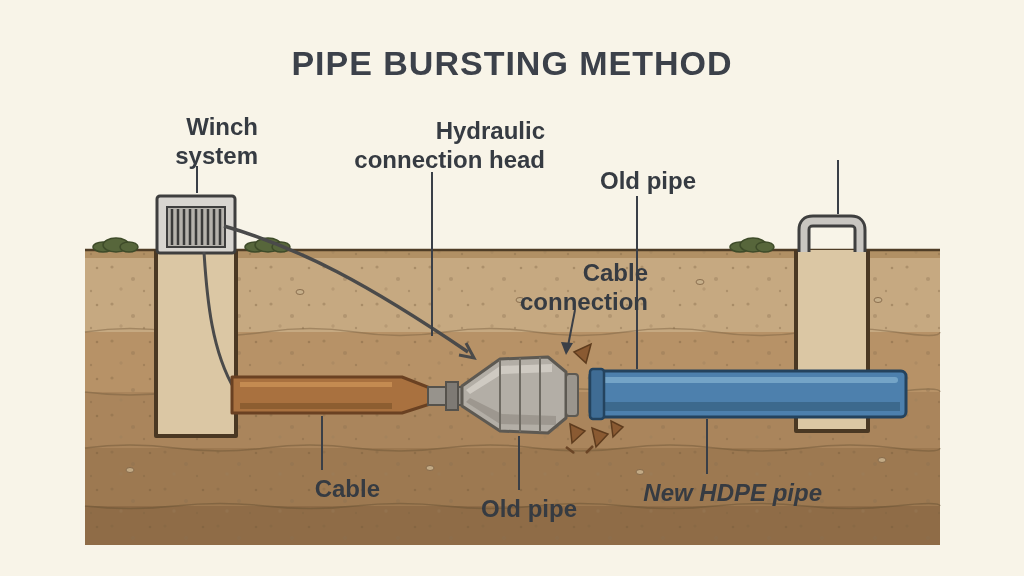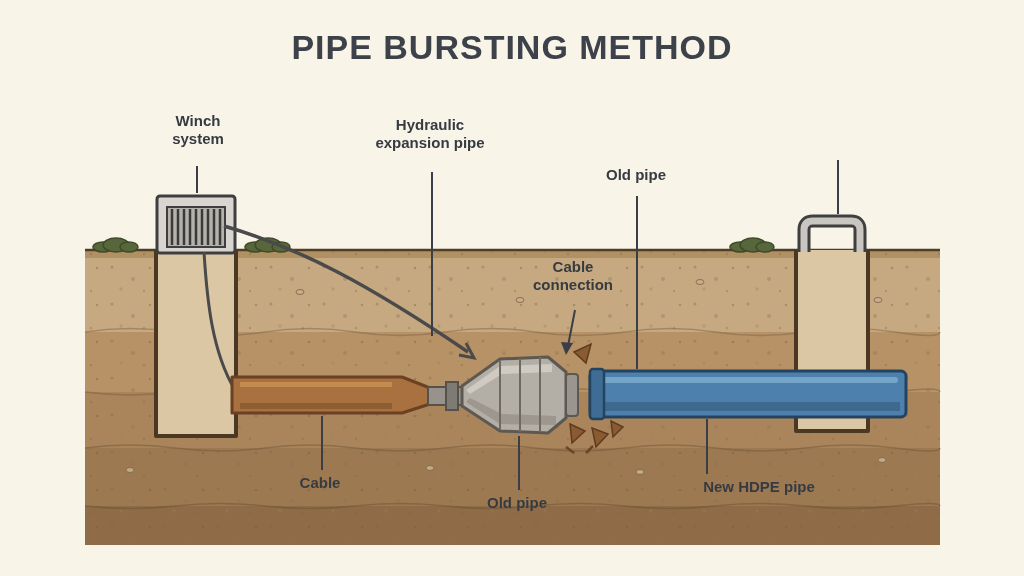--- a/index.html
+++ b/index.html
@@ -6,41 +6,41 @@
   body{
     width:1024px;height:576px;
     background:#f8f4e8;
     overflow:hidden;
     position:relative;
     font-family:"Liberation Sans", sans-serif;
   }
   .canvas{position:absolute;inset:0;}
   .scene{position:absolute;left:0;top:0;}
   .title{
-    position:absolute;left:0;right:0;top:28px;margin:0;
+    position:absolute;left:0;right:0;top:28px;margin:16px;
     text-align:center;
     font-size:34px;font-weight:800;letter-spacing:1px;
     color:#3c414a;
   }
   .label{
     position:absolute;
-    text-align:center;
-    font-size:15px;font-weight:700;
+    text-align:right;
+    font-size:24px;font-weight:700;
     color:#363b42;
     line-height:1.22;
     white-space:pre-line;
   }
   .lbl-winch{left:138px;top:112px;width:120px;}
   .lbl-hydraulic{left:315px;top:116px;width:230px;}
   .lbl-oldpipe-top{left:576px;top:166px;width:120px;}
   .lbl-accesspit{left:775px;top:133px;width:130px;}
   .lbl-cableconn{left:498px;top:258px;width:150px;}
   .lbl-cable{left:260px;top:474px;width:120px;}
   .lbl-oldpipe-bottom{left:457px;top:494px;width:120px;}
-  .lbl-newhdpe{left:664px;top:478px;width:190px;}
+  .lbl-newhdpe{left:632px;top:478px;width:190px;font-style:italic;}
 </style>
 </head>
 <body>
 
 <div class="canvas">
 
   <svg class="scene" width="1024" height="576" viewBox="0 0 1024 576">
 
     <defs>
       <pattern id="speck" width="53" height="37" patternUnits="userSpaceOnUse">
@@ -164,21 +164,21 @@
       <line x1="519" y1="436" x2="519" y2="490"></line>
       <line x1="707" y1="419" x2="707" y2="474"></line>
     </g>
   </svg>
 
   <h1 class="title">PIPE BURSTING METHOD</h1>
 
   <div class="label lbl-winch">Winch
 system</div>
   <div class="label lbl-hydraulic">Hydraulic
-expansion pipe</div>
+connection head</div>
   <div class="label lbl-oldpipe-top">Old pipe</div>
   <div class="label lbl-cableconn">Cable
 connection</div>
   <div class="label lbl-cable">Cable</div>
   <div class="label lbl-oldpipe-bottom">Old pipe</div>
   <div class="label lbl-newhdpe">New HDPE pipe</div>
 
 </div>
 
 </body></html>

